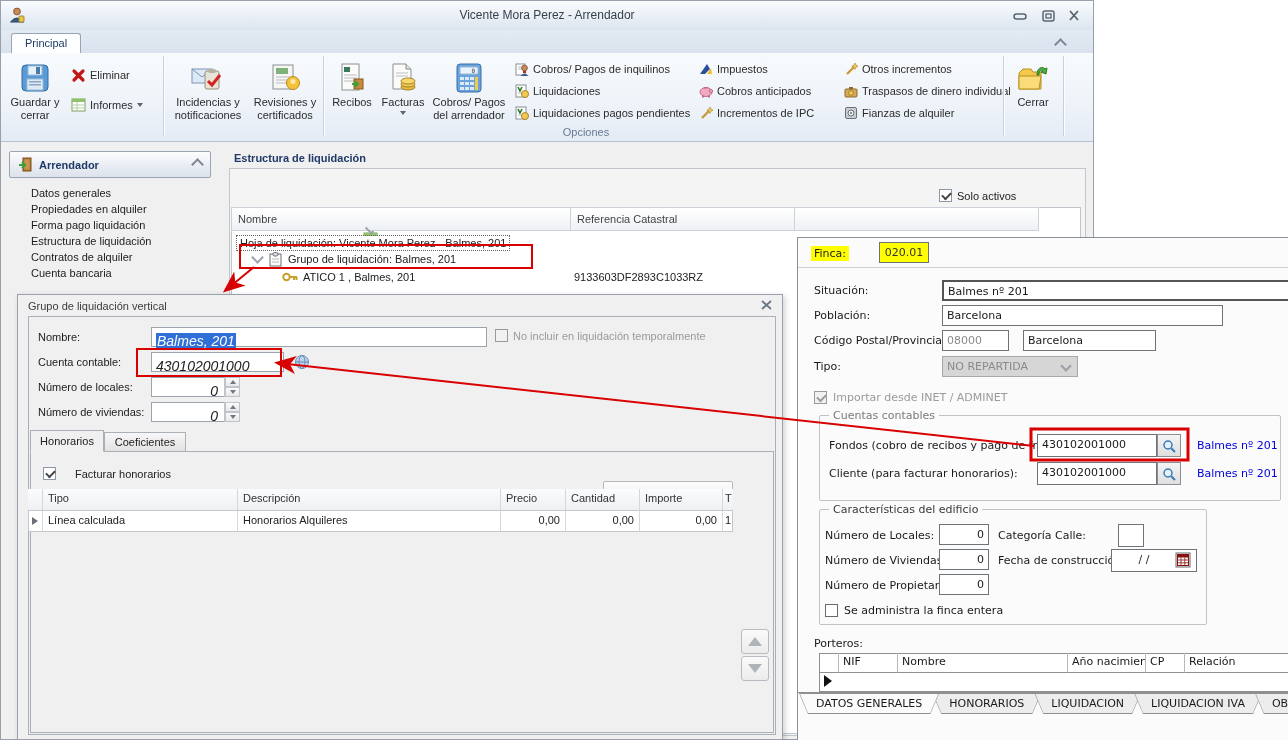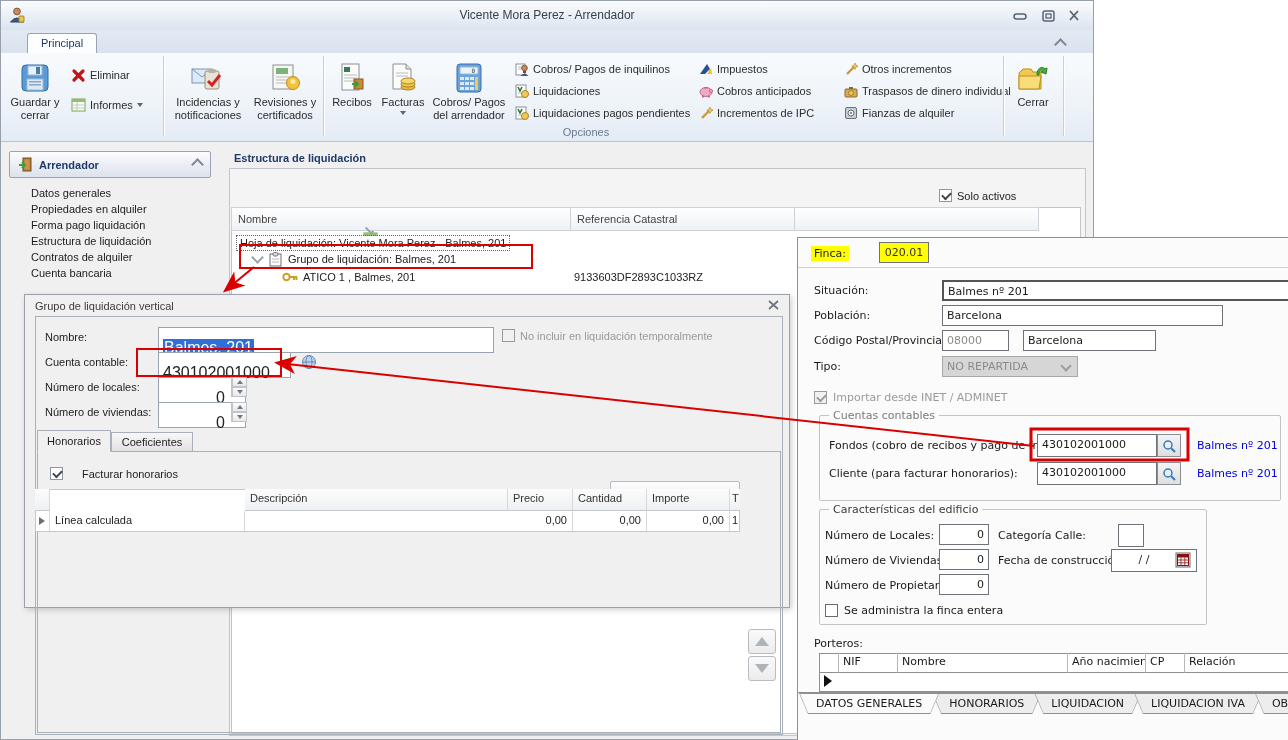--- a/index.html
+++ b/index.html
@@ -8,21 +8,21 @@
   .abs{position:absolute;}
   
   #mainwin{position:absolute;left:0;top:0;width:1094px;height:740px;background:#f0f0f0;
     border:1px solid #98a0ab;box-sizing:border-box;}
   #titlebar{position:absolute;left:0;top:0;width:100%;height:29px;
     background:linear-gradient(#fafcfe,#e9eff6 55%,#dbe4ef);border-bottom:1px solid #cdd7e4;}
   #titletext{position:absolute;left:0;right:0;top:7px;text-align:center;color:#39414c;font-size:12px;}
   .winbtn{position:absolute;top:7px;width:22px;height:15px;display:flex;align-items:center;justify-content:center;}
   #tabstrip{position:absolute;left:0;top:29px;width:100%;height:23px;background:linear-gradient(#e3eaf3,#d9e2ee);}
   #tab-principal{position:absolute;left:10px;top:3px;height:20px;padding:0 13px;background:#fdfeff;
-    border:1px solid #98a3b4;border-bottom:none;border-radius:3px 3px 0 0;color:#1f3a68;line-height:19px;margin-left:16px;}
+    border:1px solid #98a3b4;border-bottom:none;border-radius:3px 3px 0 0;color:#1f3a68;line-height:19px;}
   #ribbon{position:absolute;left:0;top:52px;width:100%;height:88px;
     background:linear-gradient(#f8fbfd,#eef3f9 60%,#e3ebf5);border-bottom:1px solid #b9c3d2;}
   .rsep{position:absolute;top:3px;width:1px;height:80px;background:#c7d1de;box-shadow:1px 0 0 #fdfeff;}
   .bigbtn{position:absolute;top:2px;height:82px;display:flex;flex-direction:column;align-items:center;
     text-align:center;color:#2b2b2b;line-height:13px;border-radius:3px;}
   .bigbtn .ic{height:38px;display:flex;align-items:flex-end;justify-content:center;}
   .bigbtn .lb{margin-top:3px;}
   .smallitem{position:absolute;height:16px;display:flex;align-items:center;gap:4px;color:#2b2b2b;white-space:nowrap;}
   .dd{display:inline-block;width:0;height:0;border-left:3px solid transparent;border-right:3px solid transparent;
     border-top:4px solid #5a6572;vertical-align:middle;}
@@ -42,27 +42,27 @@
     border:1px solid #cdd2d9;box-sizing:border-box;display:flex;align-items:center;padding-left:6px;color:#444;}
   .trow{position:absolute;height:18px;display:flex;align-items:center;white-space:nowrap;}
   .texp{width:7px;height:7px;border-right:2px solid #9aa2ac;border-bottom:2px solid #9aa2ac;transform:rotate(45deg);margin-right:7px;margin-top:-4px;}
   .dotted{outline:1px dotted #666;padding:1px 3px;}
   .cb{display:inline-block;width:13px;height:13px;background:#fff;border:1px solid #8a98a8;box-sizing:border-box;position:relative;vertical-align:middle;}
   .cb.chk::after{content:"";position:absolute;left:2px;top:2px;width:7px;height:4px;
     border-left:2px solid #444;border-bottom:2px solid #444;transform:rotate(-45deg);}
   .cb.dis{background:#f1f1f1;border-color:#9a9a9a;}
   .cb.dis::after{border-color:#9a9a9a;}
   
-  #dialog{position:absolute;left:24px;top:294px;width:766px;height:314px;background:#f0f0f0;
+  #dialog{position:absolute;left:17px;top:294px;width:766px;height:446px;background:#f0f0f0;
     border:1px solid #9ba1ab;box-sizing:border-box;box-shadow:2px 2px 6px rgba(0,0,0,.18);}
   #dlg-title{position:absolute;left:10px;top:5px;color:#3c3c3c;}
   #dlg-frame{position:absolute;left:10px;top:21px;width:748px;height:419px;border:1px solid #aab0b8;box-sizing:border-box;}
   .dlbl{position:absolute;color:#1c1c1c;}
   .dinput{position:absolute;background:#fff;border:1px solid #9ba3ad;box-sizing:border-box;
-    font-size:16px;padding:12px 4px;line-height:15px;}
+    font-size:14px;padding:6px 4px;line-height:15px;font-style:italic;}
   .sel{background:#2f6fd6;color:#fff;padding:0 1px;}
   .spin{position:absolute;width:15px;display:flex;flex-direction:column;border-left:1px solid #c0c4ca;}
   .spin div{flex:1;background:linear-gradient(#fbfbfb,#e8e8e8);border:1px solid #c0c4ca;display:flex;align-items:center;justify-content:center;}
   .tri-u{width:0;height:0;border-left:3px solid transparent;border-right:3px solid transparent;border-bottom:4px solid #707983;}
   .tri-d{width:0;height:0;border-left:3px solid transparent;border-right:3px solid transparent;border-top:4px solid #707983;}
   .dtab{position:absolute;box-sizing:border-box;border:1px solid #aab0b8;text-align:center;color:#222;}
   .dtab.on{background:#f0f0f0;border-bottom:1px solid #f0f0f0;z-index:3;}
   .dtab.off{background:linear-gradient(#f7f7f7,#e2e2e2);}
   #dlg-tabpanel{position:absolute;left:12px;top:156px;width:744px;height:282px;border:1px solid #aab0b8;box-sizing:border-box;}
   .btn{background:linear-gradient(#fdfdfd,#e9e9e9);border:1px solid #b5b9bf;border-radius:2px;
@@ -463,29 +463,31 @@
     <div id="dlg-tabpanel"></div>
 
     <div class="abs" style="left:25px;top:172px;display:flex;gap:19px;align-items:center;">
       <span class="cb chk"></span>
       <span>Facturar honorarios</span>
     </div>
     <div class="btn" style="position:absolute;left:585px;top:166px;width:130px;height:24px;">Nuevo concepto</div>
 
     <div class="gtable" style="left:10px;top:194px;width:705px;height:43px;"></div>
     <div class="gcell ghead" style="left:10px;top:194px;width:15px;height:22px;"></div>
+    <div class="gcell ghead" style="left:25px;top:194px;width:195px;height:22px;">Tipo</div>
     <div class="gcell ghead" style="left:220px;top:194px;width:263px;height:22px;">Descripción</div>
     <div class="gcell ghead" style="left:483px;top:194px;width:65px;height:22px;">Precio</div>
     <div class="gcell ghead" style="left:548px;top:194px;width:74px;height:22px;">Cantidad</div>
     <div class="gcell ghead" style="left:622px;top:194px;width:83px;height:22px;">Importe</div>
     <div class="gcell ghead" style="left:705px;top:194px;width:10px;height:22px;border-right:none;padding:3px 2px;">T</div>
     <div class="gcell" style="left:10px;top:216px;width:15px;height:20px;display:flex;align-items:center;justify-content:center;padding:0;">
         <span class="marker"></span>
       </div>
     <div class="gcell" style="left:25px;top:216px;width:195px;height:20px;">Línea calculada</div>
+    <div class="gcell" style="left:220px;top:216px;width:263px;height:20px;">Honorarios Alquileres</div>
     <div class="gcell num" style="left:483px;top:216px;width:65px;height:20px;">0,00</div>
     <div class="gcell num" style="left:548px;top:216px;width:74px;height:20px;">0,00</div>
     <div class="gcell num" style="left:622px;top:216px;width:83px;height:20px;">0,00</div>
     <div class="gcell" style="left:705px;top:216px;width:10px;height:20px;border-right:none;padding:3px 2px;">1</div>
 
     <div class="arrbtn" style="left:723px;top:334px;">
         <span class="fat-u"></span>
       </div>
     <div class="arrbtn" style="left:723px;top:361px;">
         <span class="fat-d"></span>

